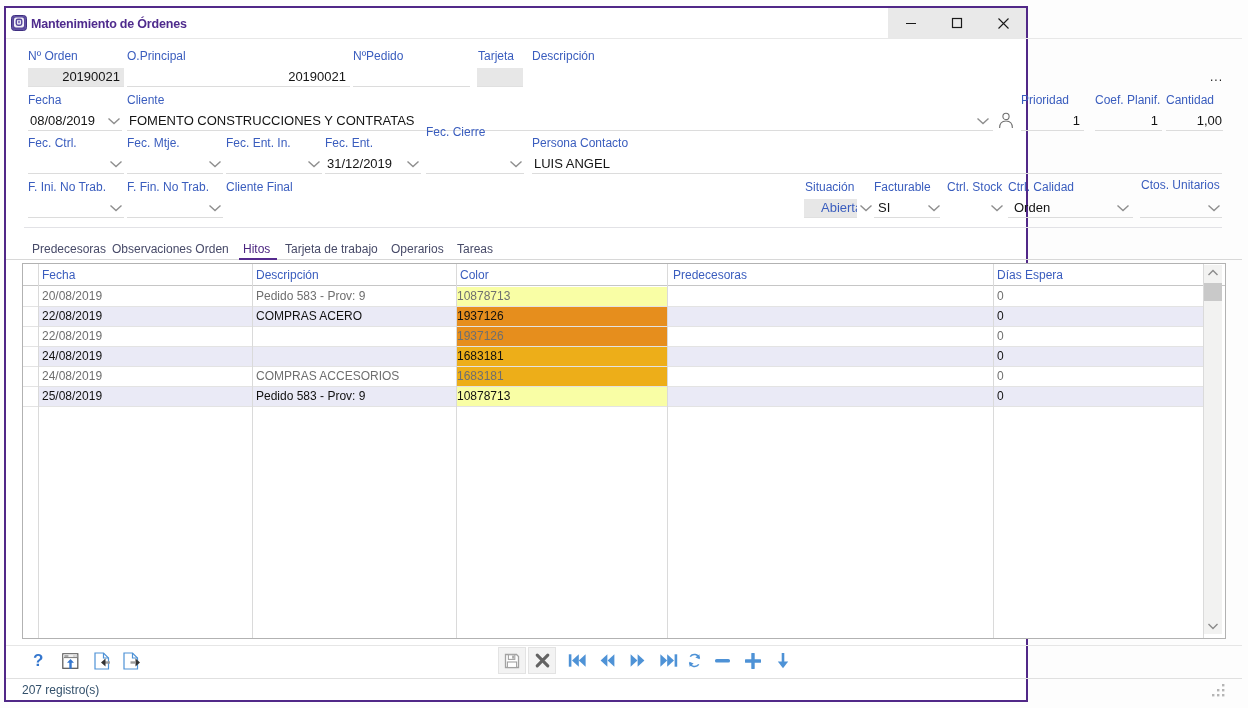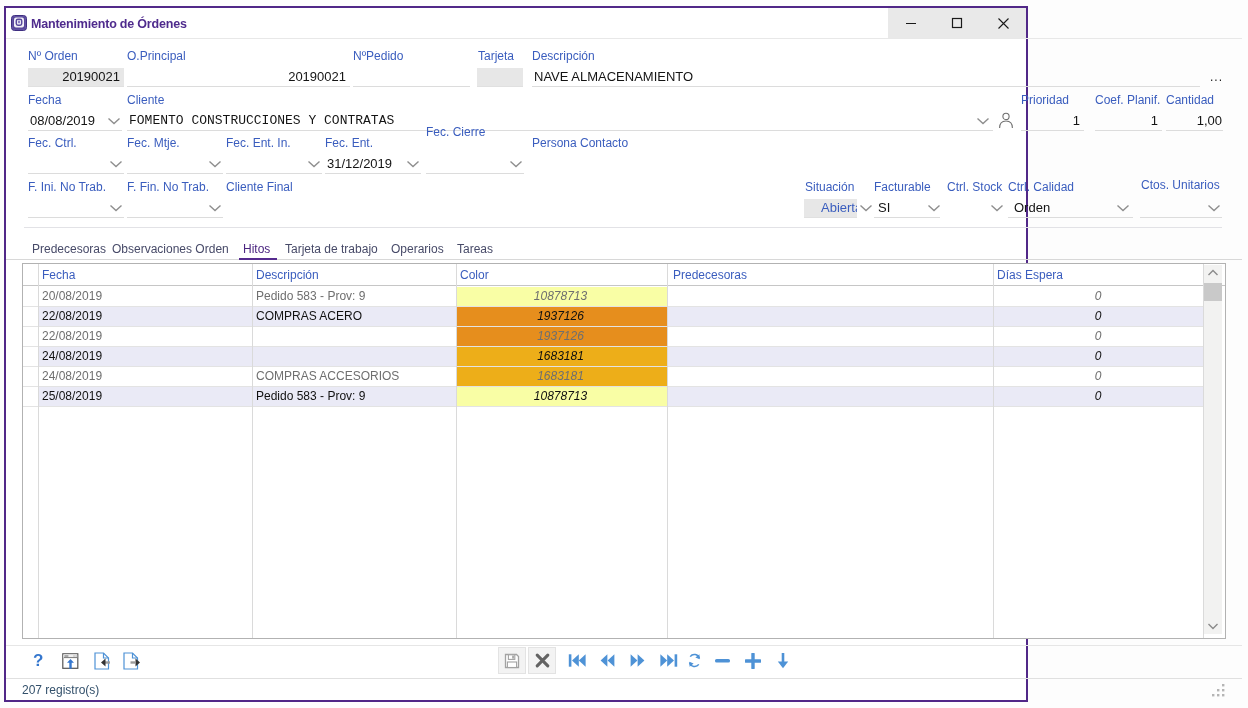--- a/index.html
+++ b/index.html
@@ -31,21 +31,21 @@
   .gcol-line { position:absolute; top:0; bottom:0; width:1px; background:#dadada; z-index:3; }
   .ghead { position:absolute; top:0; left:0; right:0; height:22px; border-bottom:1px solid #c6c6c6; }
   .ghead .htxt { position:absolute; top:4px; font-size:12px; color:#3a5dbe; white-space:nowrap; }
   .grow { position:absolute; left:0; height:20px; border-bottom:1px solid #e3e3e3; }
   .grow .rowbg { position:absolute; left:15px; right:0; top:0; height:19px; }
   .grow.even .rowbg { background:#eaeaf6; }
   .grow .cell { position:absolute; top:0; height:19px; line-height:19px; font-size:12px;
                 white-space:nowrap; overflow:hidden; }
   .grow.odd .cell { color:#6f6f6f; }
   .grow.even .cell { color:#111111; }
-  .cell.num { text-align:center;font-style:italic; }
+  .cell.num { text-align:left; }
   
   .vscroll { position:absolute; right:3px; top:1px; width:18px; height:369px; background:#f2f2f1; }
   .vthumb  { position:absolute; left:0; width:18px; top:18px; height:18px; background:#c9c9c9; }
   
   .toolbar-help { position:absolute; font-size:17px; font-weight:bold; color:#3577ce; }
   .tool-btn { position:absolute; width:28px; height:27px; background:#f3f3f3;
               border:1px solid #e3e3e3; display:flex; align-items:center; justify-content:center; }
   .status-text { position:absolute; left:16px; top:675px; font-size:12px; color:#33506b; }
   .ellipsis-btn { position:absolute; font-size:12px; color:#1a1a1a; letter-spacing:1px; }
 </style>
@@ -89,31 +89,30 @@
   <span class="lbl" style="left:121px; top:41px;">O.Principal</span>
   <div class="val right" style="left:121px; top:60px; width:223px; padding-right:4px;">20190021</div>
 
   <span class="lbl" style="left:347px; top:41px;">NºPedido</span>
   <div class="val right" style="left:347px; top:60px; width:117px; padding-right:4px;"></div>
 
   <span class="lbl" style="left:472px; top:41px;">Tarjeta</span>
   <div class="val gray" style="left:471px; top:60px; width:46px;"></div>
 
   <span class="lbl" style="left:526px; top:41px;">Descripción</span>
-  <div class="val" style="left:526px; top:60px; width:668px; padding-left:2px;">NAVE ALMACENAMIENTO</div>
   <span class="ellipsis-btn" style="left:1204px; top:62px;">...</span>
 
   <span class="lbl" style="left:22px; top:85px;">Fecha</span>
   <div class="val" style="left:22px; top:104px; width:94px; padding-left:2px;">08/08/2019</div>
   <svg class="chev" style="left:101px; top:109px;" viewBox="0 0 14 8">
       <path d="M1.5 1.5 L7 6.5 L12.5 1.5" fill="none" stroke="#8e8e8e" stroke-width="1.4"></path>
     </svg>
 
   <span class="lbl" style="left:121px; top:85px;">Cliente</span>
-  <div class="val" style="left:121px; top:104px; width:866px; padding-left:2px;font-family:Liberation Mono, monospace;">FOMENTO CONSTRUCCIONES Y CONTRATAS</div>
+  <div class="val" style="left:121px; top:104px; width:866px; padding-left:2px;">FOMENTO CONSTRUCCIONES Y CONTRATAS</div>
   <svg class="chev" style="left:970px; top:109px;" viewBox="0 0 14 8">
       <path d="M1.5 1.5 L7 6.5 L12.5 1.5" fill="none" stroke="#8e8e8e" stroke-width="1.4"></path>
     </svg>
   <svg class="abs" style="left:990px; top:103px;" width="20" height="18" viewBox="0 0 20 18">
     <circle cx="10" cy="5.4" r="3.1" fill="none" stroke="#6f6f6f" stroke-width="1.1"></circle>
     <path d="M3.6 17 C3.6 11.6 6.4 10 10 10 C13.6 10 16.4 11.6 16.4 17" fill="none" stroke="#6f6f6f" stroke-width="1.1"></path>
   </svg>
 
   <span class="lbl" style="left:1015px; top:85px;">Prioridad</span>
   <div class="val right" style="left:1015px; top:104px; width:63px; padding-right:4px;">1</div>
@@ -148,20 +147,21 @@
       <path d="M1.5 1.5 L7 6.5 L12.5 1.5" fill="none" stroke="#8e8e8e" stroke-width="1.4"></path>
     </svg>
 
   <span class="lbl" style="left:420px; top:117px;">Fec. Cierre</span>
   <div class="val" style="left:420px; top:147px; width:98px;"></div>
   <svg class="chev" style="left:503px; top:152px;" viewBox="0 0 14 8">
       <path d="M1.5 1.5 L7 6.5 L12.5 1.5" fill="none" stroke="#8e8e8e" stroke-width="1.4"></path>
     </svg>
 
   <span class="lbl" style="left:526px; top:128px;">Persona Contacto</span>
+  <div class="val" style="left:526px; top:147px; width:690px; padding-left:2px;">LUIS ANGEL</div>
 
   <span class="lbl" style="left:22px; top:172px;">F. Ini. No Trab.</span>
   <div class="val" style="left:22px; top:191px; width:96px;"></div>
   <svg class="chev" style="left:103px; top:196px;" viewBox="0 0 14 8">
       <path d="M1.5 1.5 L7 6.5 L12.5 1.5" fill="none" stroke="#8e8e8e" stroke-width="1.4"></path>
     </svg>
 
   <span class="lbl" style="left:121px; top:172px;">F. Fin. No Trab.</span>
   <div class="val" style="left:121px; top:191px; width:96px;"></div>
   <svg class="chev" style="left:202px; top:196px;" viewBox="0 0 14 8">

